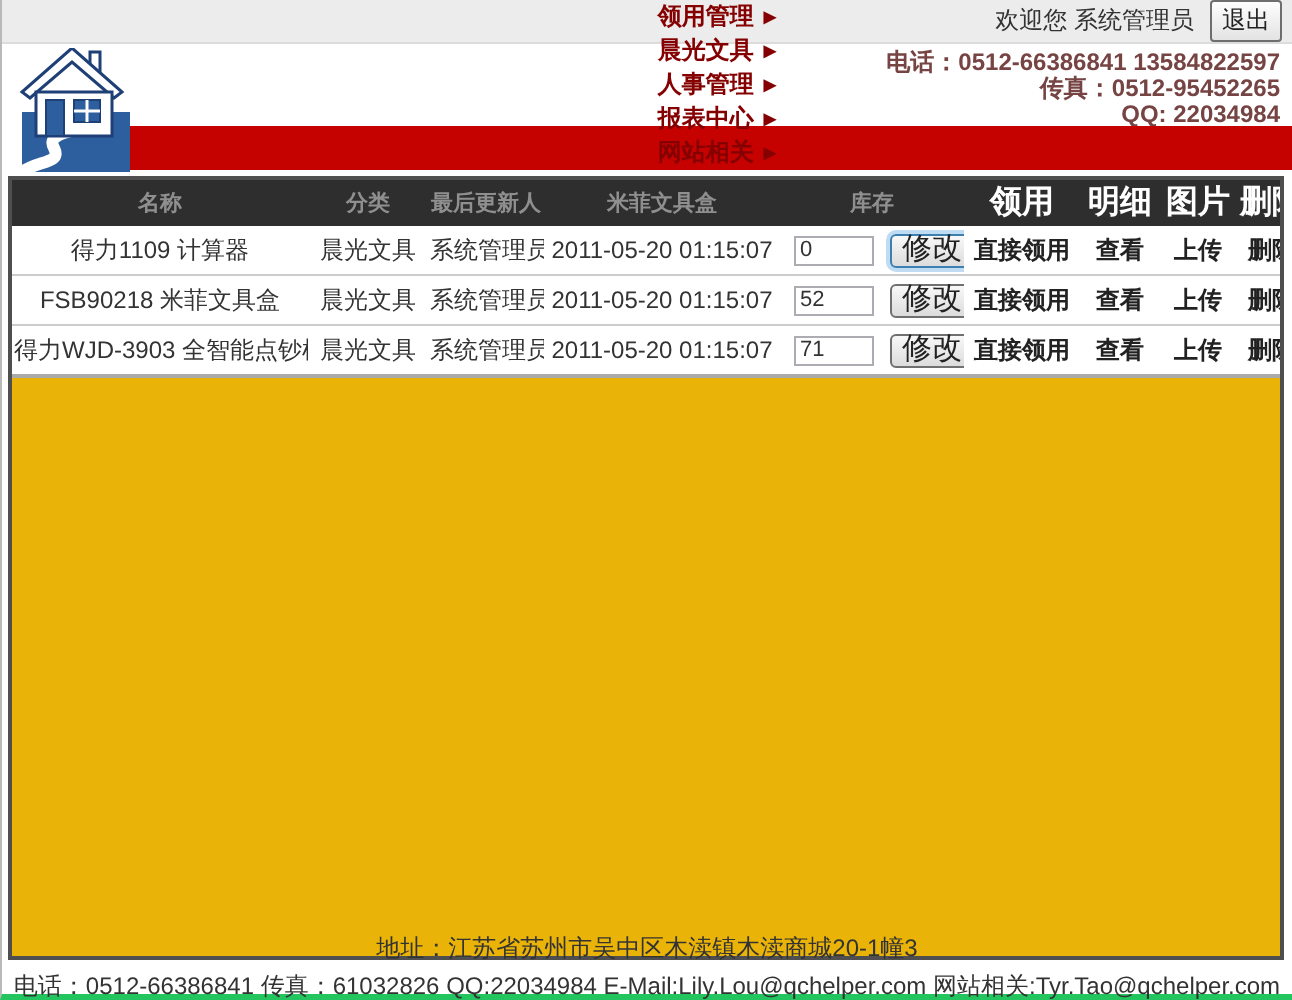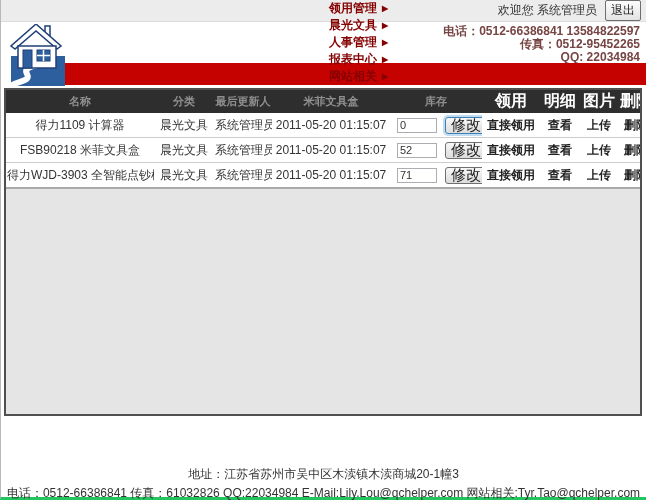--- a/index.html
+++ b/index.html
@@ -39,22 +39,22 @@
     display:flex; align-items:center; margin-left:26px; cursor:pointer;
     font-size:12px; font-weight:bold; color:#850000; white-space:nowrap;
   }
   .nav-item .arrow { font-size:8px; margin-left:5px; color:#850000; }
 
   
   .logo { position:absolute; left:8px; top:24px; width:58px; height:62px; }
 
   
   .content {
-    position:absolute; left:3px; top:88px; width:638px; height:328px;
-    border:2px solid #4f4f4f; background:#e5e5e5; overflow:hidden;
+    position:absolute; left:3px; top:88px; width:638px; height:392px;
+    border:2px solid #4f4f4f; background:#eab308; overflow:hidden;
   }
   table { width:648px; border-collapse:collapse; table-layout:fixed; }
   thead tr { height:22px; background:#2e2e2e; }
   th { font-size:11px; font-weight:bold; color:#8f8f8f; text-align:center; white-space:nowrap; overflow:visible; }
   th.big { font-size:16px; color:#ffffff; }
   tbody tr { height:22px; border-bottom:1px solid #cccccc; background:#fff; }
   tbody tr:last-child { border-bottom:2px solid #aaaaaa; }
   td { font-size:12px; color:#333; text-align:center; white-space:nowrap; overflow:hidden; }
   td.action { font-weight:bold; color:#222; cursor:pointer; }
   .stock-cell { display:flex; align-items:center; gap:8px; padding-left:6px; height:22px; }

